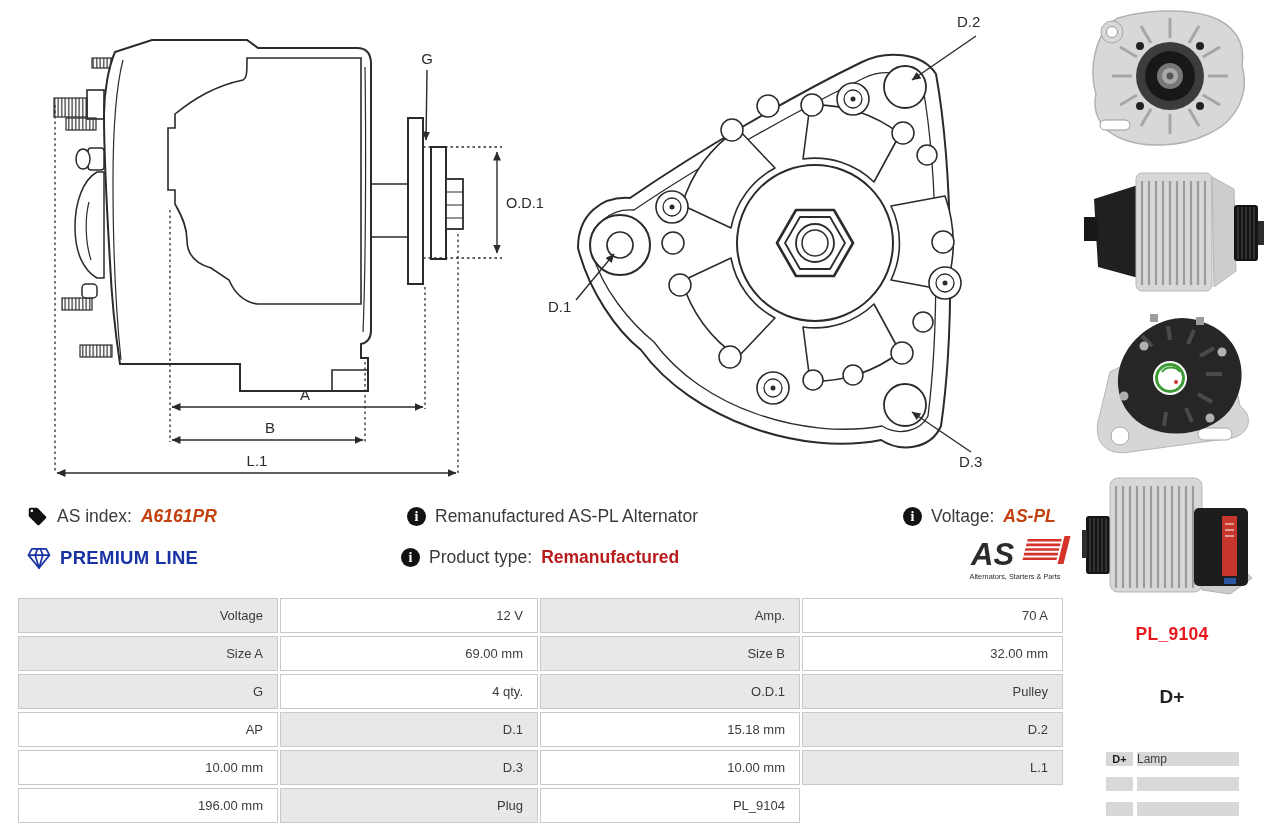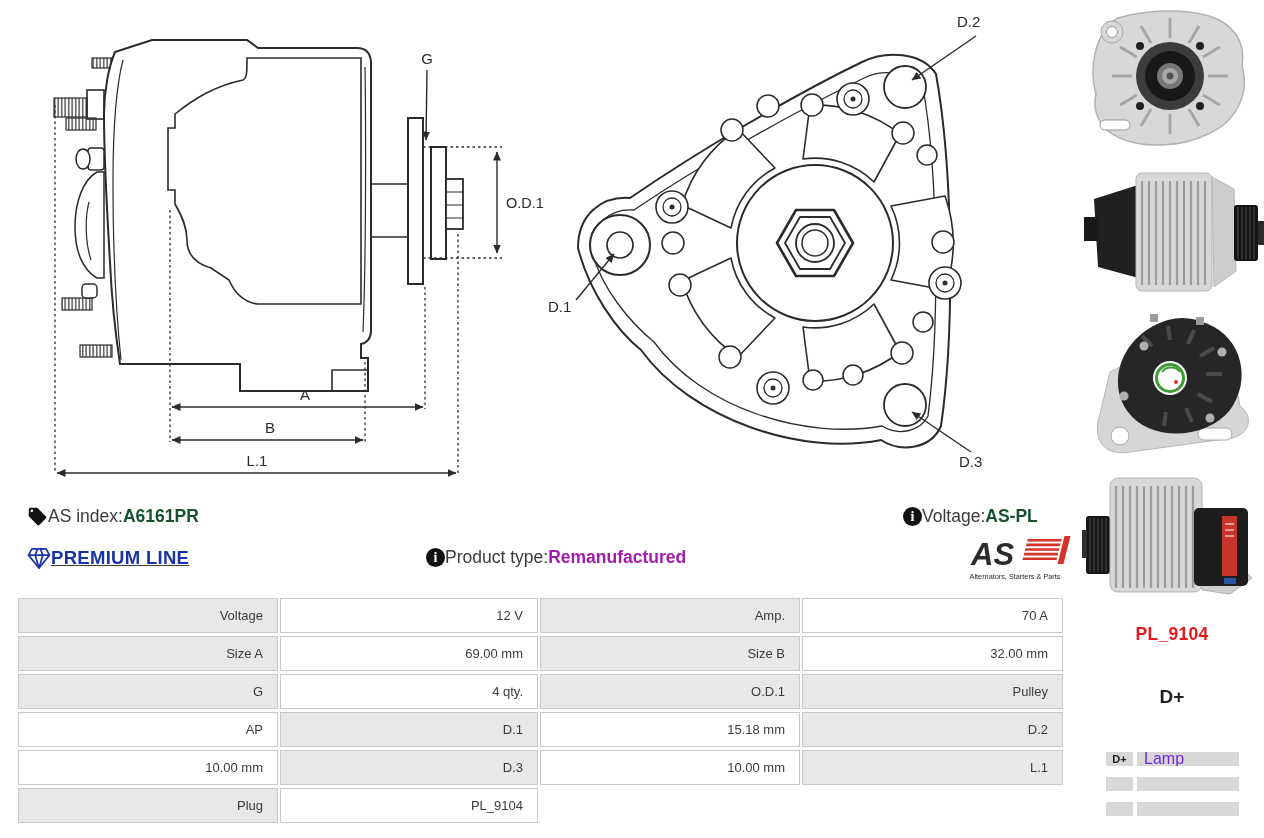--- a/index.html
+++ b/index.html
@@ -12,29 +12,29 @@
   .front-drawing{position:absolute;left:540px;top:0px;width:470px;height:485px;}
 
   
   .photo{position:absolute;}
   .photo-1{left:1084px;top:8px;width:170px;height:142px;}
   .photo-2{left:1082px;top:155px;width:182px;height:152px;}
   .photo-3{left:1080px;top:312px;width:182px;height:155px;}
   .photo-4{left:1082px;top:470px;width:176px;height:130px;}
 
   
-  .info-row{position:absolute;display:flex;align-items:center;font-size:17.5px;color:#3a3a3a;white-space:nowrap;}
+  .info-row{position:absolute;display:flex;align-items:center;gap:9px;font-size:17.5px;color:#3a3a3a;white-space:nowrap;}
   .ir-1{left:27px;top:506px;}
-  .ir-2{left:27px;top:547px;text-decoration:underline;}
+  .ir-2{left:27px;top:547px;}
   .ir-3{left:407px;top:506px;}
-  .ir-4{left:426px;top:547px;}
+  .ir-4{left:401px;top:547px;}
   .ir-5{left:903px;top:506px;}
-  .bold-val{font-weight:bold;color:#14532d;}
+  .bold-val{font-weight:bold;color:#c2410c;font-style:italic;}
   .premium{font-weight:bold;color:#1933a4;font-size:18.5px;letter-spacing:.3px;}
-  .green-val{font-weight:bold;color:#a21caf;}
+  .green-val{font-weight:bold;color:#b91c1c;}
   .info-icon{width:19px;height:19px;border-radius:50%;background:#121212;color:#fff;
              display:inline-flex;align-items:center;justify-content:center;
              font-family:"Liberation Serif",serif;font-weight:bold;font-size:14px;flex:0 0 auto;}
   .info-icon::before{content:"i";}
   .as-logo{position:absolute;left:955px;top:534px;width:120px;height:52px;}
 
   
   .spec-table{position:absolute;left:18px;top:598px;width:1047px;
               display:grid;grid-template-columns:260px 258px 260px 261px;
               grid-auto-rows:35px;row-gap:3px;column-gap:2px;font-size:13px;}
@@ -45,21 +45,21 @@
 
   
   .plug-code{position:absolute;left:1080px;top:624px;width:184px;text-align:center;
              font-size:17.5px;font-weight:bold;color:#e8191d;letter-spacing:.3px;}
   .terminal-code{position:absolute;left:1080px;top:686px;width:184px;text-align:center;
              font-size:19px;font-weight:bold;color:#222222;}
   .legend{position:absolute;left:1106px;top:752px;display:grid;
           grid-template-columns:27px 102px;grid-auto-rows:14px;row-gap:11px;column-gap:4px;}
   .legend-cell{background:#d8d8d8;display:flex;align-items:center;overflow:hidden;}
   .legend-term{justify-content:center;font-size:11px;font-weight:bold;color:#1c1c1c;}
-  .legend-desc{padding-left:7px;font-size:16px;color:#6d28d9;}
+  .legend-desc{font-size:12px;color:#404040;}
 </style>
 </head>
 <body>
 
 <div class="page">
 
   <svg class="side-drawing" viewBox="0 0 520 470">
     <defs>
       <pattern id="hatch" width="3.5" height="12" patternUnits="userSpaceOnUse">
         <path d="M1.7,0 V12" stroke="#2b2b2b" stroke-width="1.2"></path>
@@ -321,20 +321,24 @@
   <div class="info-row ir-2">
     <svg width="24" height="21" viewBox="0 0 24 22">
       <g fill="none" stroke="#1933a4" stroke-width="1.8" stroke-linejoin="round">
         <path d="M4.5 1h15l3.5 6.5L12 21 1 7.5z"></path>
         <path d="M1 7.5h22 M8 7.5L12 21l4-13.5 M8 7.5 10.5 1 M16 7.5 13.5 1"></path>
       </g>
     </svg>
     <span class="premium">PREMIUM LINE</span>
   </div>
 
+  <div class="info-row ir-3">
+    <span class="info-icon"></span>
+    <span>Remanufactured AS-PL Alternator</span>
+  </div>
 
   <div class="info-row ir-4">
     <span class="info-icon"></span>
     <span>Product type:</span>
     <span class="green-val">Remanufactured</span>
   </div>
 
   <div class="info-row ir-5">
     <span class="info-icon"></span>
     <span>Voltage:</span>
@@ -373,20 +377,21 @@
     <div class="cell value">AP</div>
     <div class="cell label">D.1</div>
     <div class="cell value">15.18 mm</div>
 
     <div class="cell label">D.2</div>
     <div class="cell value">10.00 mm</div>
     <div class="cell label">D.3</div>
     <div class="cell value">10.00 mm</div>
 
     <div class="cell label">L.1</div>
+    <div class="cell value">196.00 mm</div>
     <div class="cell label">Plug</div>
     <div class="cell value">PL_9104</div>
   </div>
 
   <div class="plug-code">PL_9104</div>
   <div class="terminal-code">D+</div>
 
   <div class="legend">
     <div class="legend-cell legend-term">D+</div>
     <div class="legend-cell legend-desc">Lamp</div>

